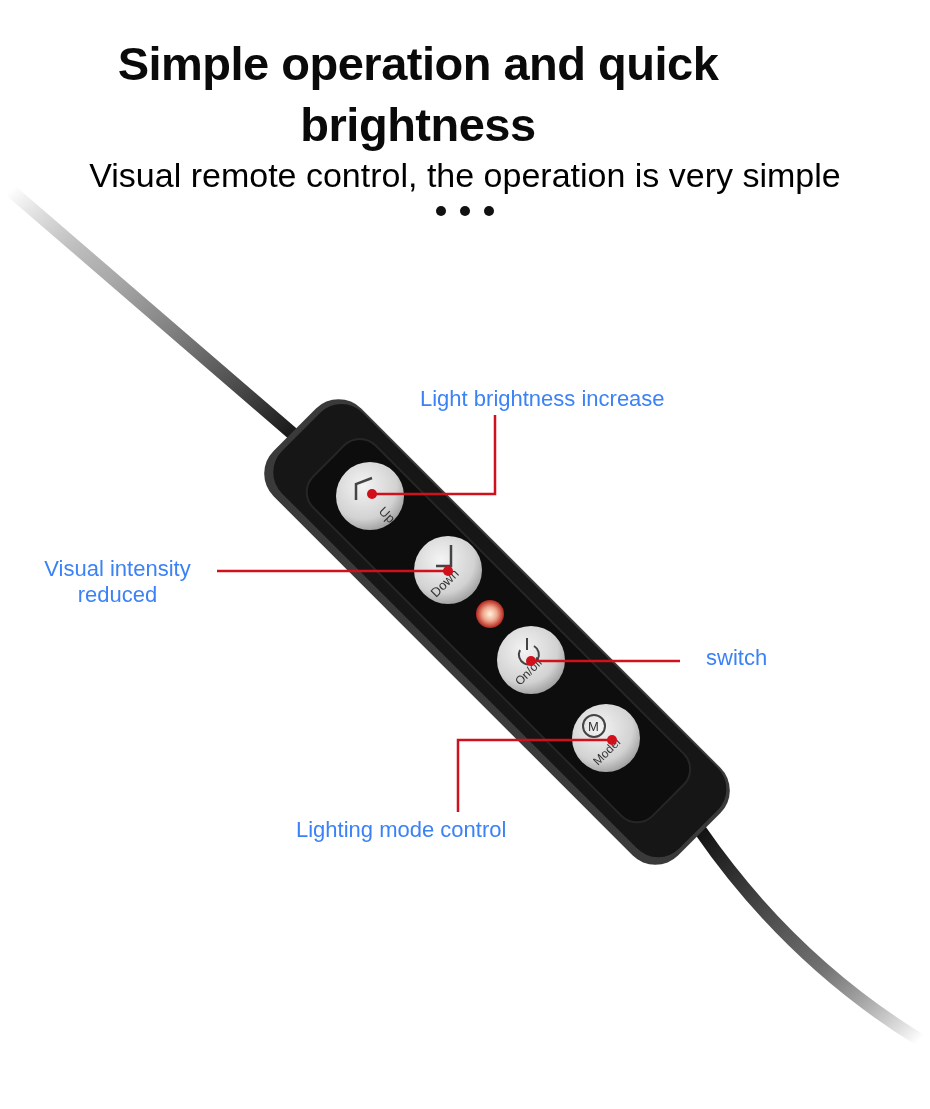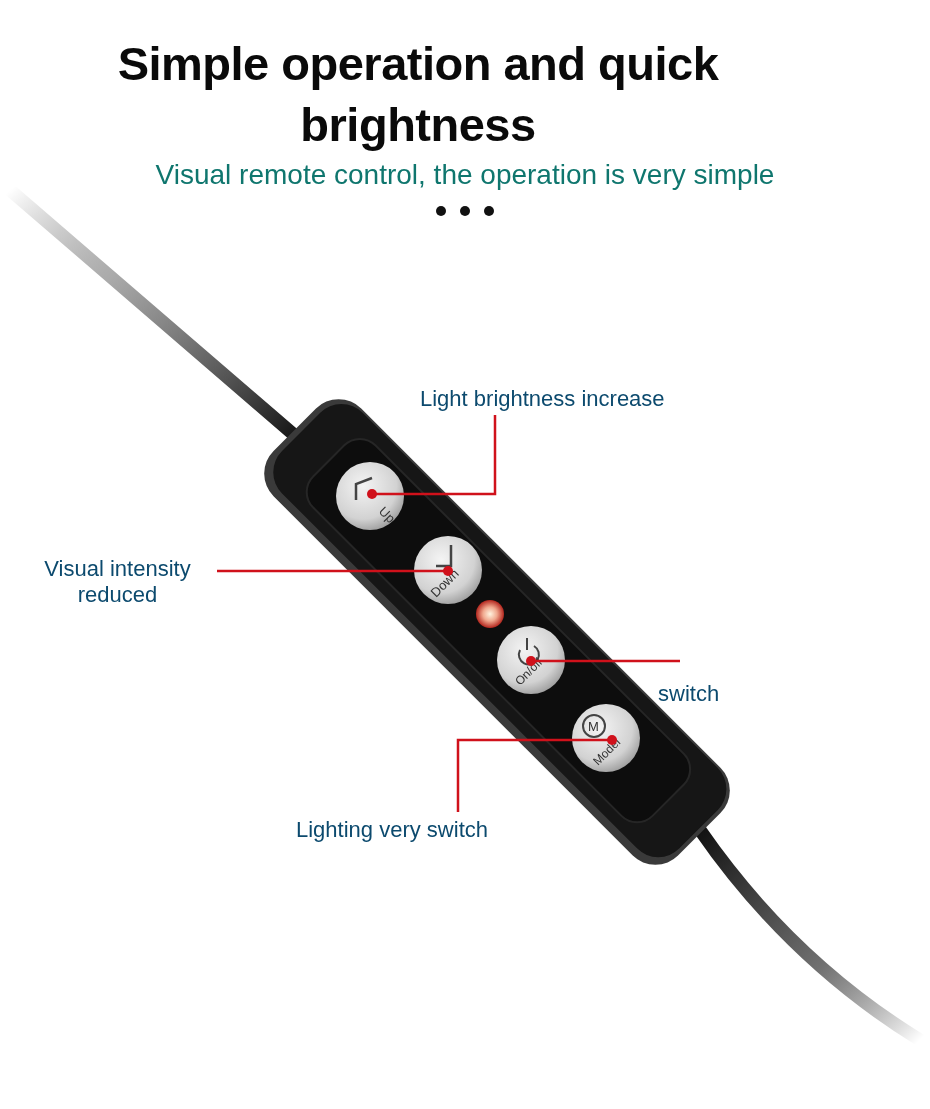--- a/index.html
+++ b/index.html
@@ -1,27 +1,27 @@
 <!DOCTYPE html>
 <html><head>
 <meta charset="utf-8">
 <style>
   html,body{margin:0;padding:0;background:#ffffff;}
   body{width:930px;height:1109px;position:relative;overflow:hidden;font-family:"Liberation Sans",sans-serif;color:#111;}
   .title{position:absolute;left:0;width:836px;text-align:center;font-weight:bold;font-size:47px;line-height:56px;letter-spacing:-0.5px;color:#0a0a0a;}
   .title.l1{top:36px;}
   .title.l2{top:97px;}
-  .subtitle{position:absolute;left:0;top:157px;width:930px;text-align:center;font-size:28px;line-height:36px;color:#0f766e;}
+  .subtitle{position:absolute;left:0;top:157px;width:930px;text-align:center;font-size:34px;line-height:36px;color:#000000;}
   .dots{position:absolute;left:436px;top:206px;display:flex;gap:14px;}
   .dots span{width:10px;height:10px;border-radius:50%;background:#111;display:block;}
   svg.scene{position:absolute;left:0;top:0;}
-  .label{position:absolute;font-size:22px;line-height:26px;color:#0c4a6e;white-space:nowrap;}
+  .label{position:absolute;font-size:22px;line-height:26px;color:#3b82f6;white-space:nowrap;}
   .lbl-up{left:420px;top:386px;}
   .lbl-down{left:30px;top:556px;width:175px;text-align:center;white-space:normal;}
-  .lbl-switch{left:658px;top:645px;margin-top:36px;}
+  .lbl-switch{left:706px;top:645px;}
   .lbl-mode{left:296px;top:817px;}
 </style>
 </head>
 <body>
 
 <div class="title l1">Simple operation and quick</div>
 <div class="title l2">brightness</div>
 <div class="subtitle">Visual remote control, the operation is very simple</div>
 <div class="dots">
     <span></span>
@@ -96,13 +96,13 @@
     <circle cx="372" cy="494" r="5"></circle>
     <circle cx="448" cy="571" r="5"></circle>
     <circle cx="531" cy="661" r="5"></circle>
     <circle cx="612" cy="740" r="5"></circle>
   </g>
 </svg>
 
 <div class="label lbl-up">Light brightness increase</div>
 <div class="label lbl-down">Visual intensity reduced</div>
 <div class="label lbl-switch">switch</div>
-<div class="label lbl-mode">Lighting very switch</div>
+<div class="label lbl-mode">Lighting mode control</div>
 
 </body></html>

